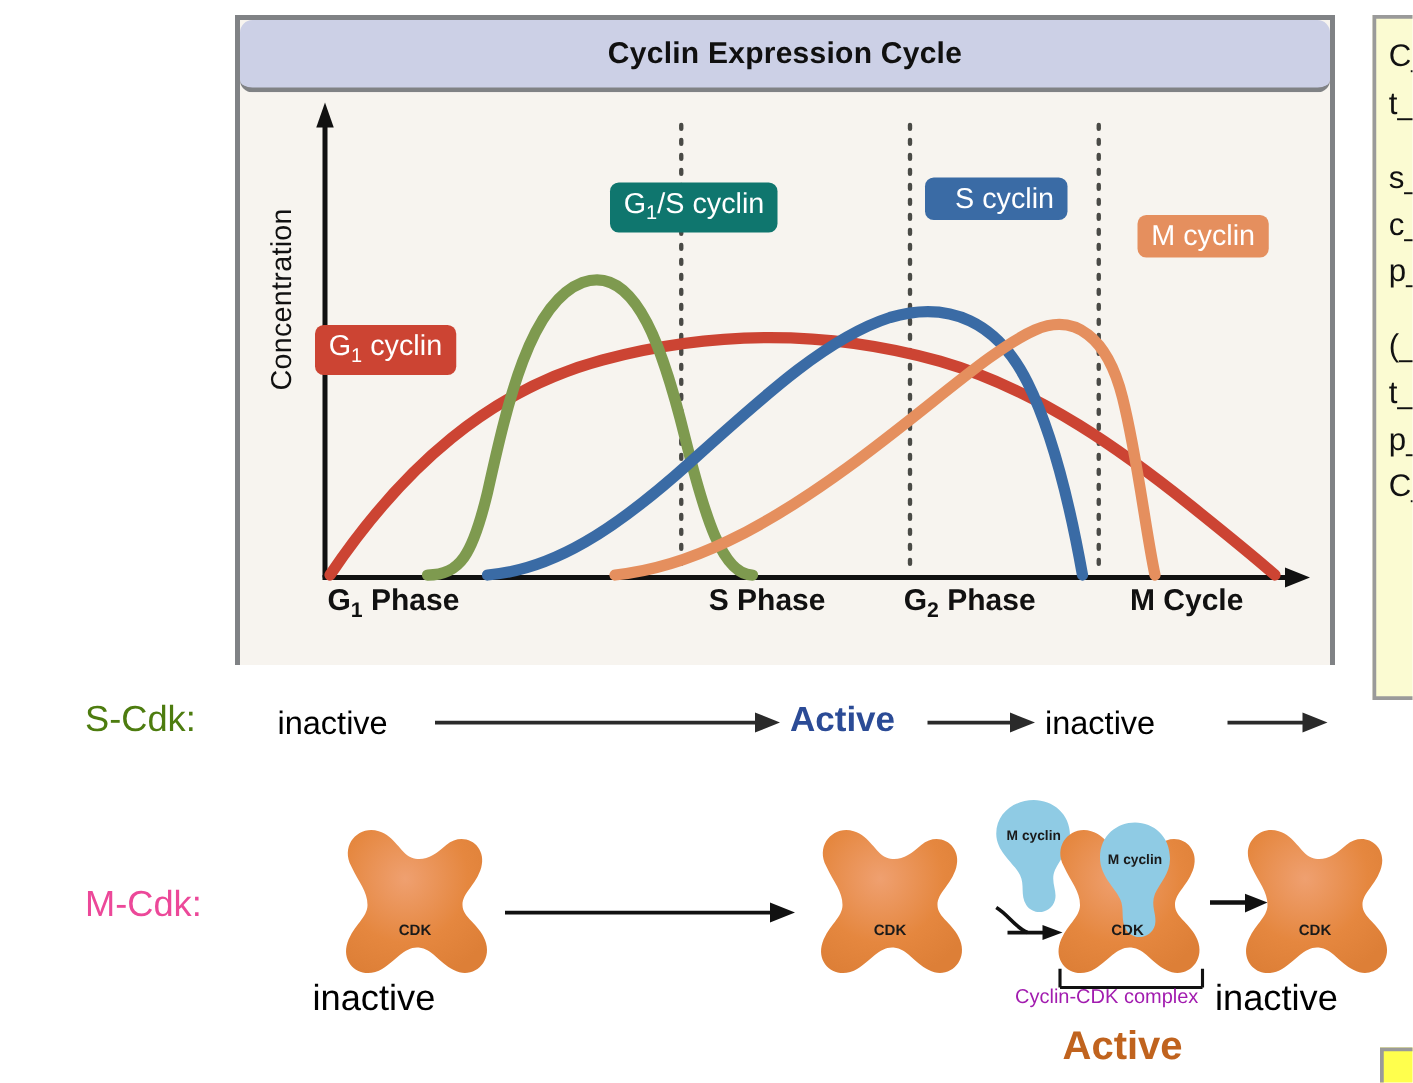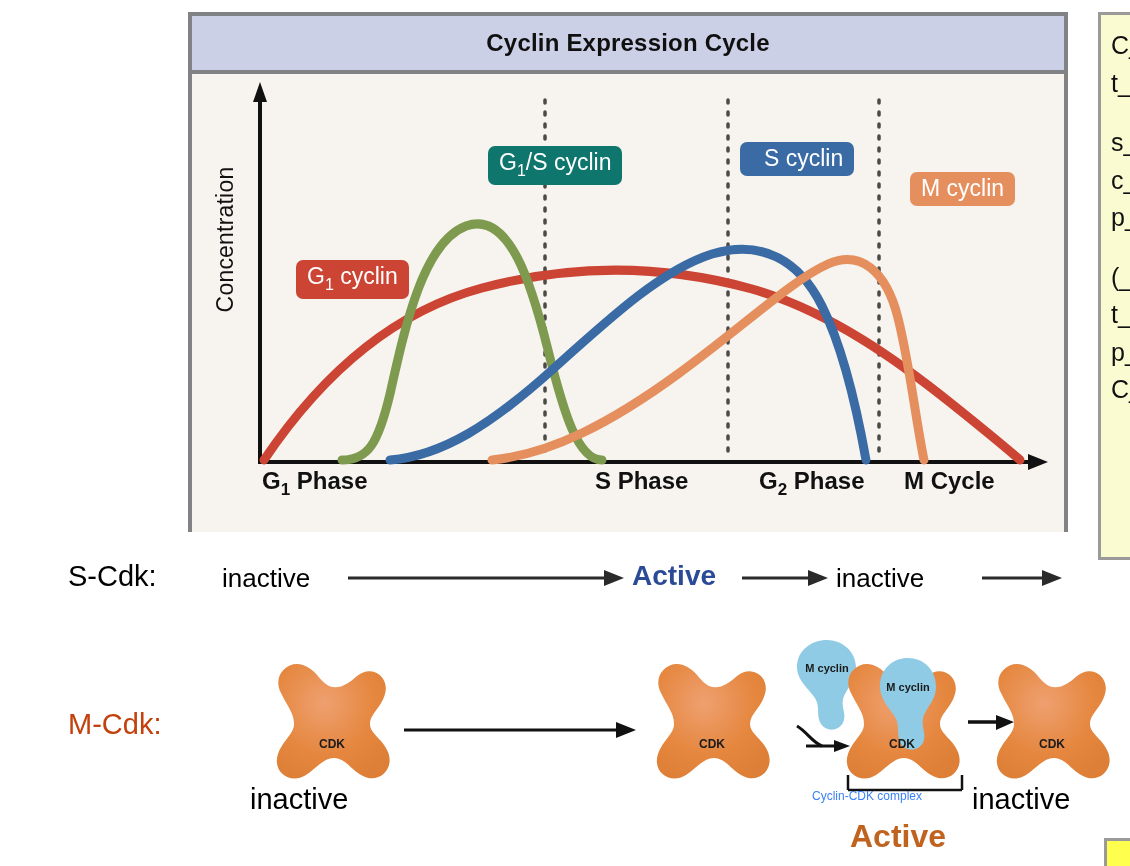--- a/index.html
+++ b/index.html
@@ -30,20 +30,21 @@
     position: absolute;
     left: 0; top: 0;
     width: 100%;
     height: 58px;
     background: #ccd0e6;
     border-bottom: 4px solid #808285;
     box-sizing: border-box;
     display: flex;
     align-items: center;
     justify-content: center;
+    border-radius: 10px;
   }
   #chart-title-text {
     font-size: 24px;
     font-weight: bold;
     color: #101010;
     letter-spacing: .2px;
   }
   #plot-area {
     position: absolute;
     left: 0;
@@ -98,21 +99,21 @@
     left: 0;
     top: 556px;
     width: 1130px;
     height: 50px;
   }
   #scdk-title {
     position: absolute;
     left: 68px;
     top: 4px;
     font-size: 29px;
-    color: #000000;
+    color: #4d7c0f;
   }
   #scdk-inactive-1 {
     position: absolute;
     left: 222px;
     top: 7px;
     font-size: 26px;
     color: #000;
   }
   #scdk-active {
     position: absolute;
@@ -140,38 +141,38 @@
     left: 0;
     top: 620px;
     width: 1130px;
     height: 246px;
   }
   #mcdk-title {
     position: absolute;
     left: 68px;
     top: 88px;
     font-size: 29px;
-    color: #c2410c;
+    color: #ec4899;
   }
   #mcdk-svg {
     position: absolute;
     left: 0; top: 0;
   }
   .blob-word {
     position: absolute;
     font-size: 29px;
     color: #000;
     white-space: nowrap;
   }
   #complex-caption {
     position: absolute;
     left: 812px;
     top: 789px;
-    font-size: 12px;
-    color: #3b82f6;
+    font-size: 16px;
+    color: #a21caf;
     white-space: nowrap;
   }
   #mcdk-active {
     position: absolute;
     left: 850px;
     top: 818px;
     font-size: 32px;
     font-weight: bold;
     color: #c0631e;
     white-space: nowrap;
@@ -240,31 +241,31 @@
 
       <path d="M 198,386 C 250,382 300,350 360,296 C 420,242 470,196 520,180
                C 568,166 606,184 630,232 C 650,272 664,330 674,386" fill="none" stroke="#3a6ba5" stroke-width="9" stroke-linecap="round"></path>
 
       <path d="M 300,386 C 360,380 420,348 486,300 C 552,252 600,206 636,190
                C 668,176 694,196 706,244 C 718,292 724,348 732,386" fill="none" stroke="#e58f5e" stroke-width="9" stroke-linecap="round"></path>
     </svg>
 
     <div id="y-axis-label">Concentration</div>
 
-    <div class="curve-label" style="left:60px; top:186px; background:#cc4433;margin-left:44px;">G<sub>1</sub> cyclin</div>
+    <div class="curve-label" style="left:60px; top:186px; background:#cc4433;">G<sub>1</sub> cyclin</div>
 
     <div class="curve-label" style="left:296px; top:72px; background:#0f766e;">G<sub>1</sub>/S cyclin</div>
 
     <div class="curve-label" style="left:548px; top:68px; background:#3a6ba5;padding-left:24px;">S cyclin</div>
 
     <div class="curve-label" style="left:718px; top:98px; background:#e58f5e;">M cyclin</div>
 
     <div class="x-tick" style="left:70px; top:393px;">G<sub>1</sub> Phase</div>
-    <div class="x-tick" style="left:375px; top:393px;margin-left:28px;">S Phase</div>
-    <div class="x-tick" style="left:567px; top:393px;">G<sub>2</sub> Phase</div>
+    <div class="x-tick" style="left:375px; top:393px;">S Phase</div>
+    <div class="x-tick" style="left:531px; top:393px;">G<sub>2</sub> Phase</div>
     <div class="x-tick" style="left:712px; top:393px;">M Cycle</div>
 
   </div>
 </div>
 
 <div id="scdk-row">
   <span id="scdk-title">S-Cdk:</span>
   <span id="scdk-inactive-1">inactive</span>
   <span id="scdk-active">Active</span>
   <span id="scdk-inactive-2">inactive</span>

